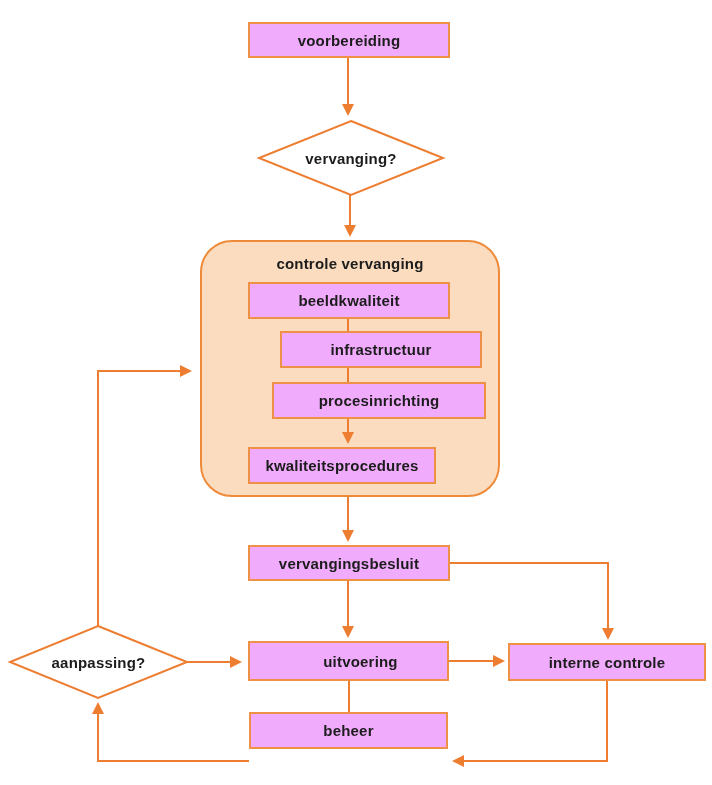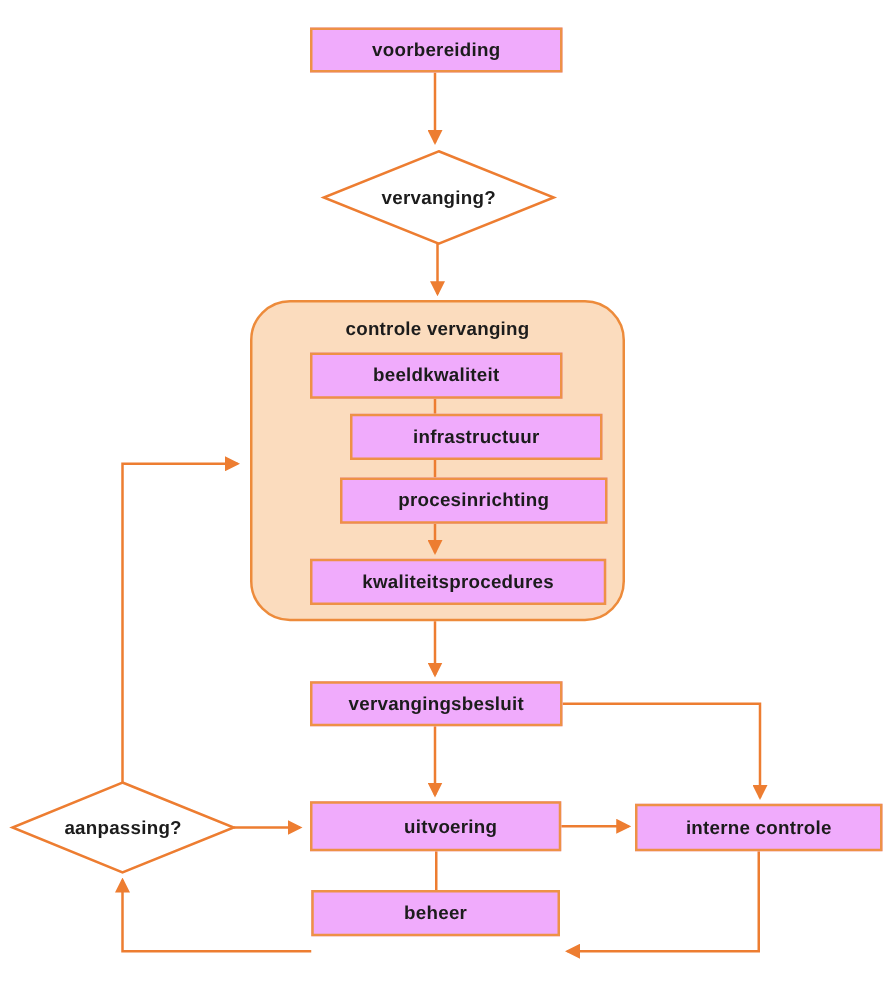--- a/index.html
+++ b/index.html
@@ -54,21 +54,21 @@
   .group-title {
     position: absolute;
     left: 200px; top: 252px;
     width: 300px; height: 22px;
     font-size: 15px;
   }
   .n-voorbereiding        { left: 248px; top: 22px;  width: 202px; height: 36px; }
   .n-beeldkwaliteit       { left: 248px; top: 282px; width: 202px; height: 37px; }
   .n-infrastructuur       { left: 248px; top: 331px; width: 202px; height: 37px; margin-left: 32px; }
   .n-procesinrichting     { left: 248px; top: 382px; width: 214px; height: 37px; margin-left: 24px; }
-  .n-kwaliteitsprocedures { left: 248px; top: 447px; width: 237px; height: 37px; }
+  .n-kwaliteitsprocedures { left: 248px; top: 447px; width: 188px; height: 37px; }
   .n-vervangingsbesluit   { left: 248px; top: 545px; width: 202px; height: 36px; text-align: center; }
   .n-uitvoering           { left: 248px; top: 641px; width: 201px; height: 40px; padding-left: 24px; }
   .n-interne-controle     { left: 508px; top: 643px; width: 198px; height: 38px; }
   .n-beheer               { left: 249px; top: 712px; width: 199px; height: 37px; }
   .l-vervanging           { left: 259px; top: 140px; width: 184px; height: 36px; }
   .l-aanpassing           { left: 10px;  top: 644px; width: 177px; height: 36px; }
 </style>
 </head>
 <body>
 

